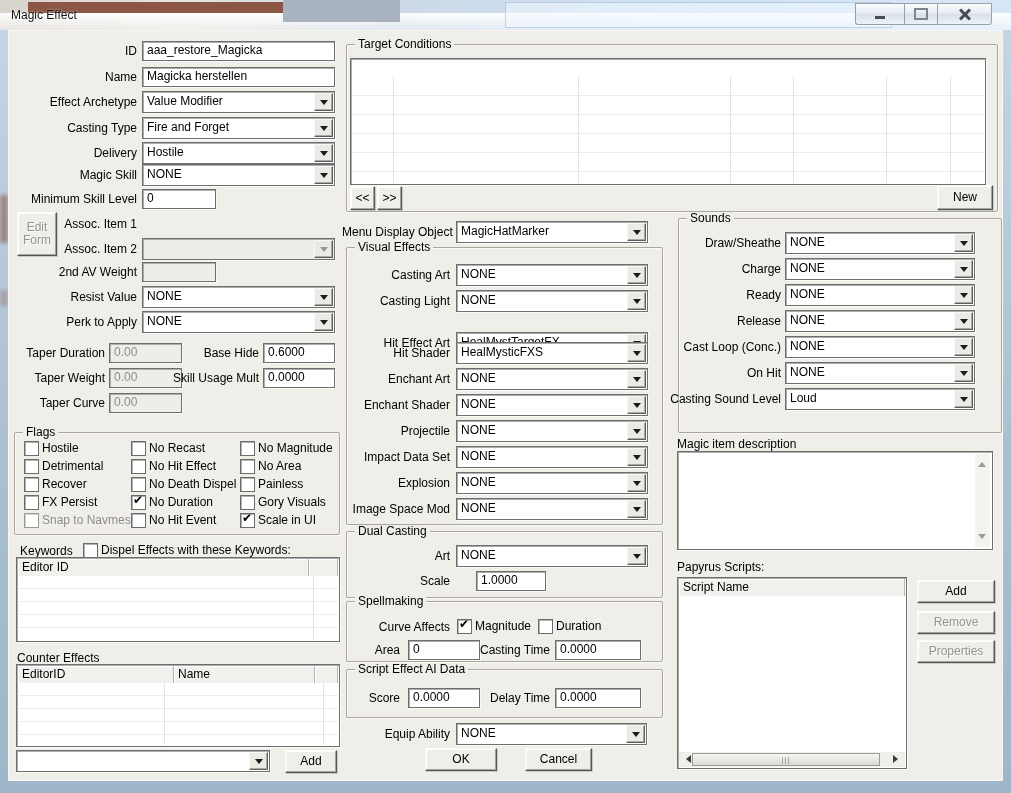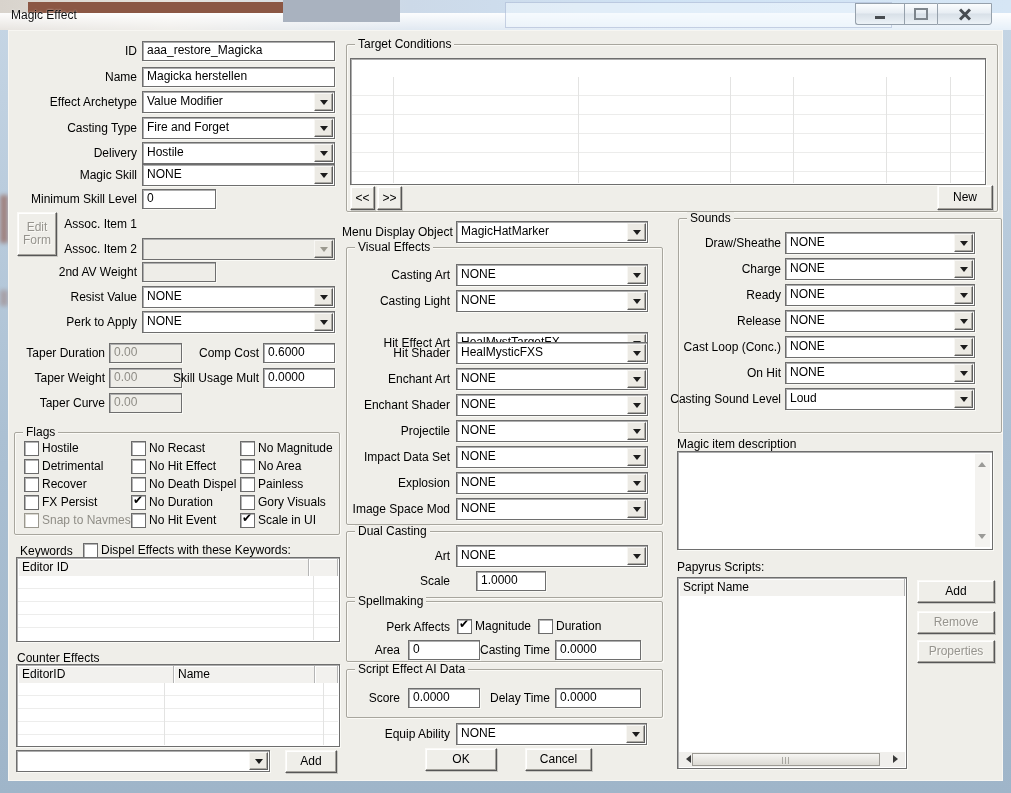--- a/index.html
+++ b/index.html
@@ -173,21 +173,21 @@
       <span class="cval">NONE</span>
       <span class="cbtn">
         <i class="arr"></i>
       </span>
     </div>
 
   <div class="lbl r" style="left:7px;top:346px;width:98px">Taper Duration</div>
   <div class="tb sk dis" style="left:109px;top:343px;width:71px">
       <span class="tv">0.00</span>
     </div>
-  <div class="lbl r" style="left:160px;top:346px;width:99px">Comp Cost</div>
+  <div class="lbl r" style="left:160px;top:346px;width:99px">Base Hide</div>
   <div class="tb sk" style="left:263px;top:343px;width:70px">
       <span class="tv">0.6000</span>
     </div>
 
   <div class="lbl r" style="left:7px;top:371px;width:98px">Taper Weight</div>
   <div class="tb sk dis" style="left:109px;top:368px;width:71px">
       <span class="tv">0.00</span>
     </div>
   <div class="lbl r" style="left:150px;top:371px;width:109px">Skill Usage Mult</div>
   <div class="tb sk" style="left:263px;top:368px;width:70px">
@@ -408,21 +408,21 @@
       </span>
     </div>
   <div class="lbl r" style="left:400px;top:574px;width:50px">Scale</div>
   <div class="tb sk" style="left:476px;top:571px;width:68px">
       <span class="tv">1.0000</span>
     </div>
 
   <div class="grp" style="left:346px;top:601px;width:315px;height:59px">
     <span class="leg">Spellmaking</span>
   </div>
-  <div class="lbl r" style="left:360px;top:620px;width:90px">Perk Affects</div>
+  <div class="lbl r" style="left:360px;top:620px;width:90px">Curve Affects</div>
   <div class="cbrow" style="left:457px;top:619px">
       <span class="cb on"></span>
       <span class="cbl">Magnitude</span>
     </div>
   <div class="cbrow" style="left:538px;top:619px">
       <span class="cb"></span>
       <span class="cbl">Duration</span>
     </div>
   <div class="lbl r" style="left:360px;top:643px;width:40px">Area</div>
   <div class="tb sk" style="left:408px;top:640px;width:70px">

